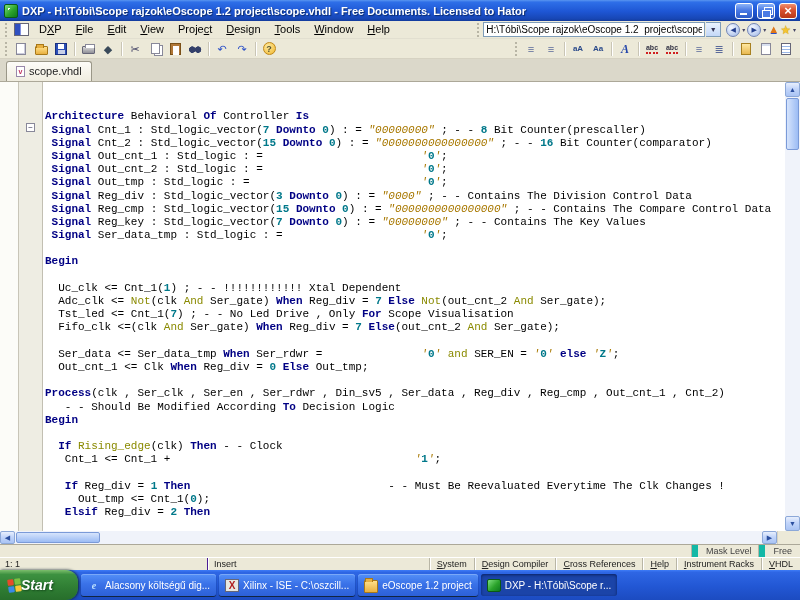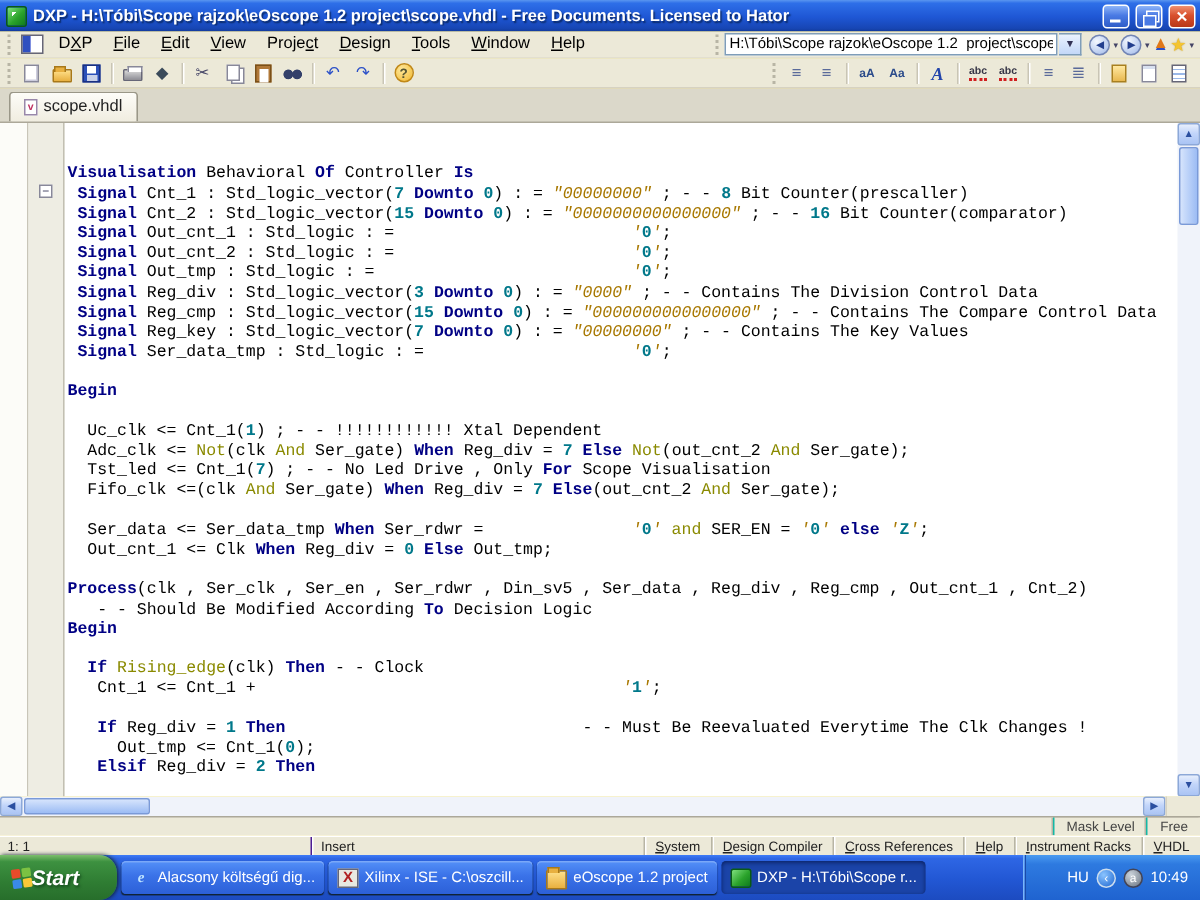--- a/index.html
+++ b/index.html
@@ -93,21 +93,21 @@
 .v-track,.h-track{flex:1}
 
 
 .hscroll-row{flex:0 0 13px;height:13px;display:flex;background:#F0F3FA}
 .hscroll-row .sb-btn{flex:0 0 15px;height:13px}
 .h-thumb{flex:0 0 84px;margin:1px;background:linear-gradient(180deg,#D6E4FC,#9CBCF4);border:1px solid #7A9AD8;border-radius:2px}
 .h-corner{flex:0 0 23px;background:#ECE9D8;border-left:1px solid #D6D2C2}
 
 
 .maskrow{flex:0 0 13px;height:13px;background:#ECE9D8;border-top:1px solid #ACA899;display:flex;justify-content:flex-end;align-items:center}
-.mask-btn{font-size:9px;color:#444;padding:0 8px;height:100%;display:flex;align-items:center;border-left:1px solid #14b8a6;box-shadow:-1px 0 0 #B8B5A5}
+.mask-btn{font-size:9px;color:#444;padding:0 8px;height:100%;display:flex;align-items:center;border-left:6px solid #14b8a6;box-shadow:-1px 0 0 #B8B5A5}
 
 
 .statusbar{flex:0 0 13px;height:13px;background:#ECE9D8;border-top:1px solid #fff;display:flex;align-items:center;font-size:9px;color:#222}
 .status-pos{flex:0 0 208px;padding-left:5px;height:100%;display:flex;align-items:center;border-right:1px solid #4c1d95;box-shadow:1px 0 0 #fff}
 .status-mode{flex:1;padding-left:6px;height:100%;display:flex;align-items:center}
 .status-right{display:flex;height:100%}
 .status-panel{padding:0 7px;height:100%;display:flex;align-items:center;border-left:1px solid #B8B5A5;box-shadow:inset 1px 0 0 #fff;white-space:nowrap}
 .status-panel u,.menu-item u{text-decoration:underline}
 
 
@@ -280,21 +280,21 @@
 
   <div class="editor">
     <div class="left-strip"></div>
     <div class="gutter">
       <div class="fold-box">−</div>
     </div>
     <div class="codepane">
       <div id="code-lines">
           <div class="code-line">&nbsp;</div>
           <div class="code-line">&nbsp;</div>
-          <div class="code-line"><span class="tk-k">Visualisation</span><span class="tk-p"> Behavioral </span><span class="tk-k">Of</span><span class="tk-p"> Controller </span><span class="tk-k">Is</span></div>
+          <div class="code-line"><span class="tk-k">Architecture</span><span class="tk-p"> Behavioral </span><span class="tk-k">Of</span><span class="tk-p"> Controller </span><span class="tk-k">Is</span></div>
           <div class="code-line"><span class="tk-p"> </span><span class="tk-k">Signal</span><span class="tk-p"> Cnt_1 : Std_logic_vector(</span><span class="tk-n">7</span><span class="tk-p"> </span><span class="tk-k">Downto</span><span class="tk-p"> </span><span class="tk-n">0</span><span class="tk-p">) : = </span><span class="tk-s">"00000000"</span><span class="tk-p"> ; - - </span><span class="tk-n">8</span><span class="tk-p"> Bit Counter(prescaller)</span></div>
           <div class="code-line"><span class="tk-p"> </span><span class="tk-k">Signal</span><span class="tk-p"> Cnt_2 : Std_logic_vector(</span><span class="tk-n">15</span><span class="tk-p"> </span><span class="tk-k">Downto</span><span class="tk-p"> </span><span class="tk-n">0</span><span class="tk-p">) : = </span><span class="tk-s">"0000000000000000"</span><span class="tk-p"> ; - - </span><span class="tk-n">16</span><span class="tk-p"> Bit Counter(comparator)</span></div>
           <div class="code-line"><span class="tk-p"> </span><span class="tk-k">Signal</span><span class="tk-p"> Out_cnt_1 : Std_logic : =                        </span><span class="tk-s">'</span><span class="tk-n">0</span><span class="tk-s">'</span><span class="tk-p">;</span></div>
           <div class="code-line"><span class="tk-p"> </span><span class="tk-k">Signal</span><span class="tk-p"> Out_cnt_2 : Std_logic : =                        </span><span class="tk-s">'</span><span class="tk-n">0</span><span class="tk-s">'</span><span class="tk-p">;</span></div>
           <div class="code-line"><span class="tk-p"> </span><span class="tk-k">Signal</span><span class="tk-p"> Out_tmp : Std_logic : =                          </span><span class="tk-s">'</span><span class="tk-n">0</span><span class="tk-s">'</span><span class="tk-p">;</span></div>
           <div class="code-line"><span class="tk-p"> </span><span class="tk-k">Signal</span><span class="tk-p"> Reg_div : Std_logic_vector(</span><span class="tk-n">3</span><span class="tk-p"> </span><span class="tk-k">Downto</span><span class="tk-p"> </span><span class="tk-n">0</span><span class="tk-p">) : = </span><span class="tk-s">"0000"</span><span class="tk-p"> ; - - Contains The Division Control Data</span></div>
           <div class="code-line"><span class="tk-p"> </span><span class="tk-k">Signal</span><span class="tk-p"> Reg_cmp : Std_logic_vector(</span><span class="tk-n">15</span><span class="tk-p"> </span><span class="tk-k">Downto</span><span class="tk-p"> </span><span class="tk-n">0</span><span class="tk-p">) : = </span><span class="tk-s">"0000000000000000"</span><span class="tk-p"> ; - - Contains The Compare Control Data</span></div>
           <div class="code-line"><span class="tk-p"> </span><span class="tk-k">Signal</span><span class="tk-p"> Reg_key : Std_logic_vector(</span><span class="tk-n">7</span><span class="tk-p"> </span><span class="tk-k">Downto</span><span class="tk-p"> </span><span class="tk-n">0</span><span class="tk-p">) : = </span><span class="tk-s">"00000000"</span><span class="tk-p"> ; - - Contains The Key Values</span></div>
           <div class="code-line"><span class="tk-p"> </span><span class="tk-k">Signal</span><span class="tk-p"> Ser_data_tmp : Std_logic : =                     </span><span class="tk-s">'</span><span class="tk-n">0</span><span class="tk-s">'</span><span class="tk-p">;</span></div>
           <div class="code-line">&nbsp;</div>
@@ -375,21 +375,15 @@
         </span>
         <span class="taskbtn">
           <span class="ticon ti-folder"></span>
           <span>eOscope 1.2  project</span>
         </span>
         <span class="taskbtn active">
           <span class="ticon ti-dxp"></span>
           <span>DXP - H:\Tóbi\Scope r...</span>
         </span>
       </span>
-    <span class="tray">
-      <span>HU</span>
-      <span class="tray-circle">‹</span>
-      <span class="tray-gray">a</span>
-      <span class="tray-time">10:49</span>
-    </span>
   </div>
 
 </div>
 
 </body></html>

